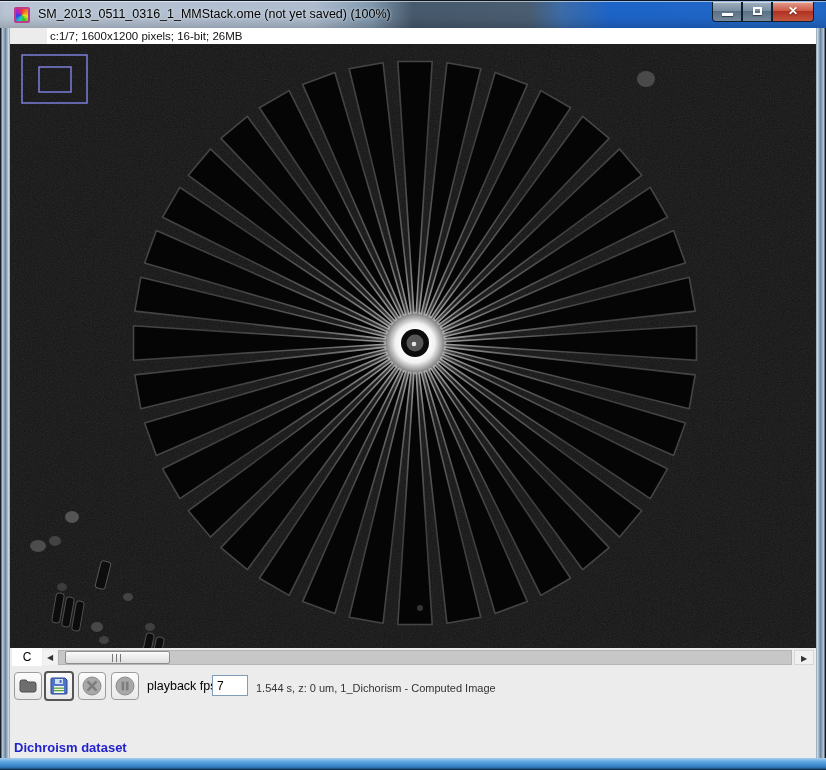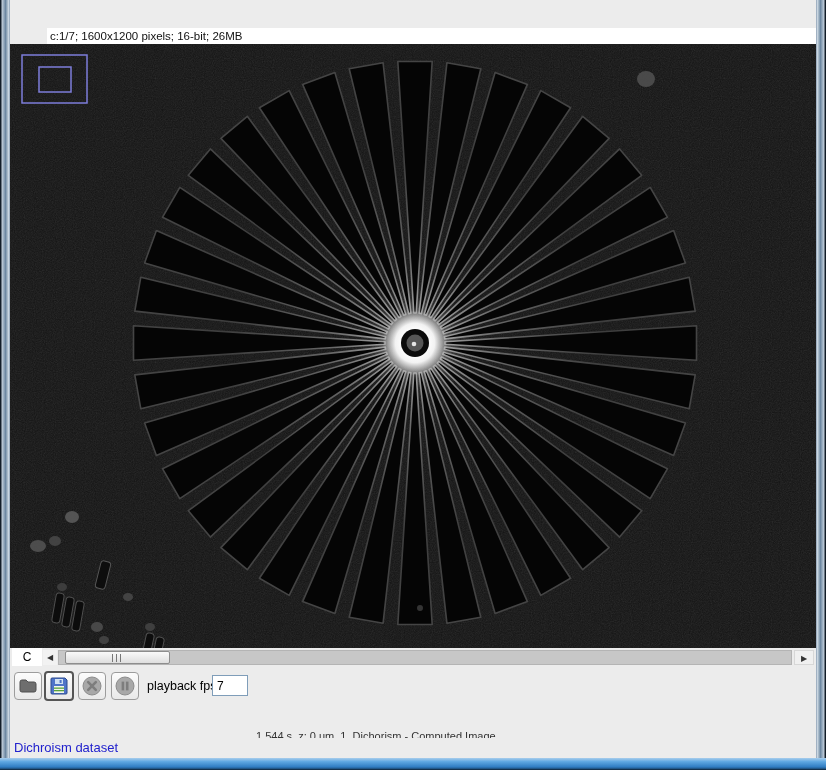--- a/index.html
+++ b/index.html
@@ -62,45 +62,60 @@
 
   
   .controls-row { position:absolute; left:0; top:640px; width:806px; height:38px; background:#ececec; }
   .pbtn { position:absolute; top:4px; width:28px; height:28px; border:1px solid #9c9c9c; border-radius:4px;
      background:linear-gradient(180deg,#fcfcfc,#e9e9e9); }
   .pbtn.focused { border:2px solid #555; width:30px; height:30px; top:3px; }
   .pbtn svg { position:absolute; left:50%; top:50%; transform:translate(-50%,-50%); }
   .fps-label { position:absolute; left:137px; top:11px; font-size:12.5px; color:#000; }
   .fps-input { position:absolute; left:202px; top:7px; width:36px; height:21px; border:1px solid #7f9db9;
      font-family:"Liberation Sans",sans-serif; font-size:12px; padding-left:4px; background:#fff; color:#000; }
-  .status-text { position:absolute; left:246px; top:14px; font-size:11px; color:#333; white-space:nowrap;margin-top:48px; }
+  .status-text { position:absolute; left:246px; top:14px; font-size:11px; color:#333; white-space:nowrap; }
 
   
   .options-row { position:absolute; left:0; top:678px; width:806px; height:32px; background:#ececec; }
   .blue-label { position:absolute; top:9px; font-size:12.5px; color:#2121cd; }
   .lbl-aniso { left:4px; } .lbl-ceiling { left:195px; }
   .cbox { position:absolute; width:12px; height:12px; background:#fff; border:1px solid #777; }
   .cb1 { left:293px; top:3px; } .cb2 { left:291px; top:17px; }
   .red-check-label { position:absolute; left:311px; top:2px; font-size:12.5px; font-style:italic; color:#cd2020; }
   .specs-button { position:absolute; left:305px; top:16px; height:17px; padding:1px 6px 0 6px;
      background:linear-gradient(180deg,#f3f3f3,#dcdcdc); border:1px solid #8a8a8a; box-shadow:1px 1px 0 #aaa;
      font-size:12.5px; font-style:italic; color:#3030cd; text-decoration:underline; white-space:nowrap; }
 
   .dataset-row { position:absolute; left:0; top:710px; width:806px; height:20px; background:#ececec; }
-  .dataset-label { position:absolute; left:4px; top:2px; font-size:13px; font-weight:normal; color:#2121cd; }
+  .dataset-label { position:absolute; left:4px; top:2px; font-size:13px; font-weight:bold; color:#2121cd; }
 </style>
 </head>
 <body>
 
 <div class="window">
 
   <div class="frame-left"></div>
   <div class="frame-right"></div>
   <div class="frame-bottom"></div>
 
+  <div class="titlebar">
+    <div class="app-icon"></div>
+    <div class="title-text">SM_2013_0511_0316_1_MMStack.ome (not yet saved) (100%)</div>
+    <div class="winbtns">
+      <div class="winbtn min">
+          <div class="glyph-min"></div>
+        </div>
+      <div class="winbtn max">
+          <div class="glyph-max"></div>
+        </div>
+      <div class="winbtn close">
+          <div class="glyph-close">✕</div>
+        </div>
+    </div>
+  </div>
 
   <div class="content">
 
     <div class="infobar">c:1/7; 1600x1200 pixels; 16-bit; 26MB</div>
 
     <div class="image-area">
       <svg id="star-svg" width="806" height="604" viewBox="0 0 806 604">
           <defs>
             <filter id="noiseF" x="0" y="0" width="100%" height="100%">
               <feTurbulence type="fractalNoise" baseFrequency="0.9" numOctaves="2" stitchTiles="stitch"></feTurbulence>

